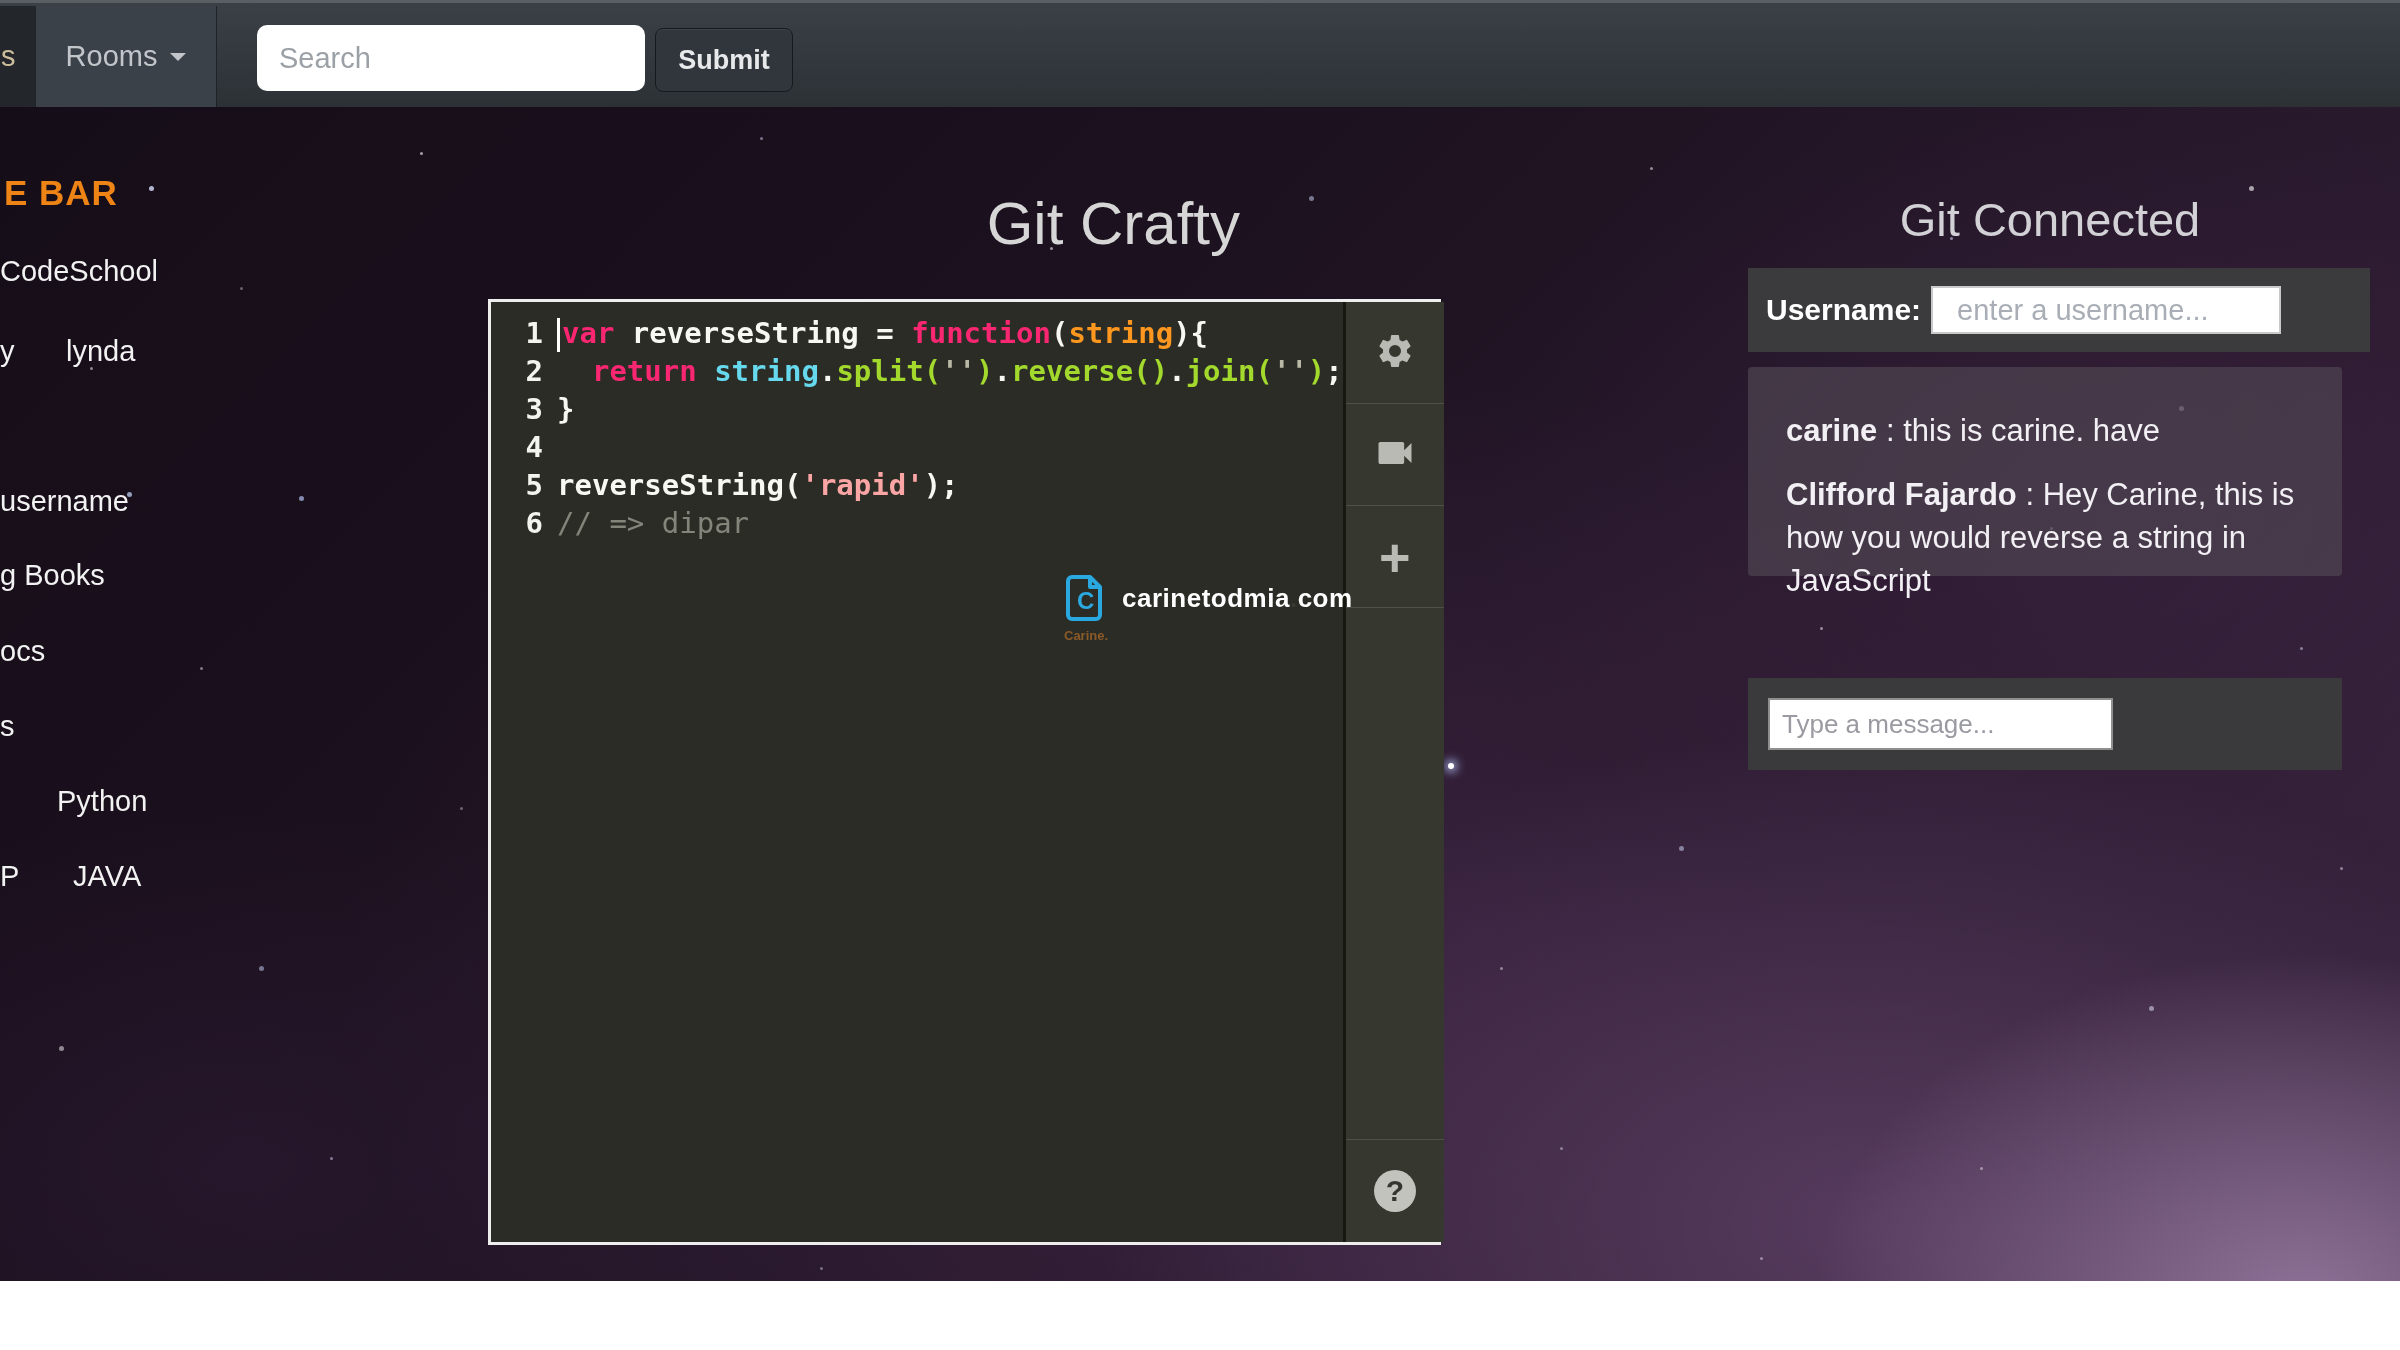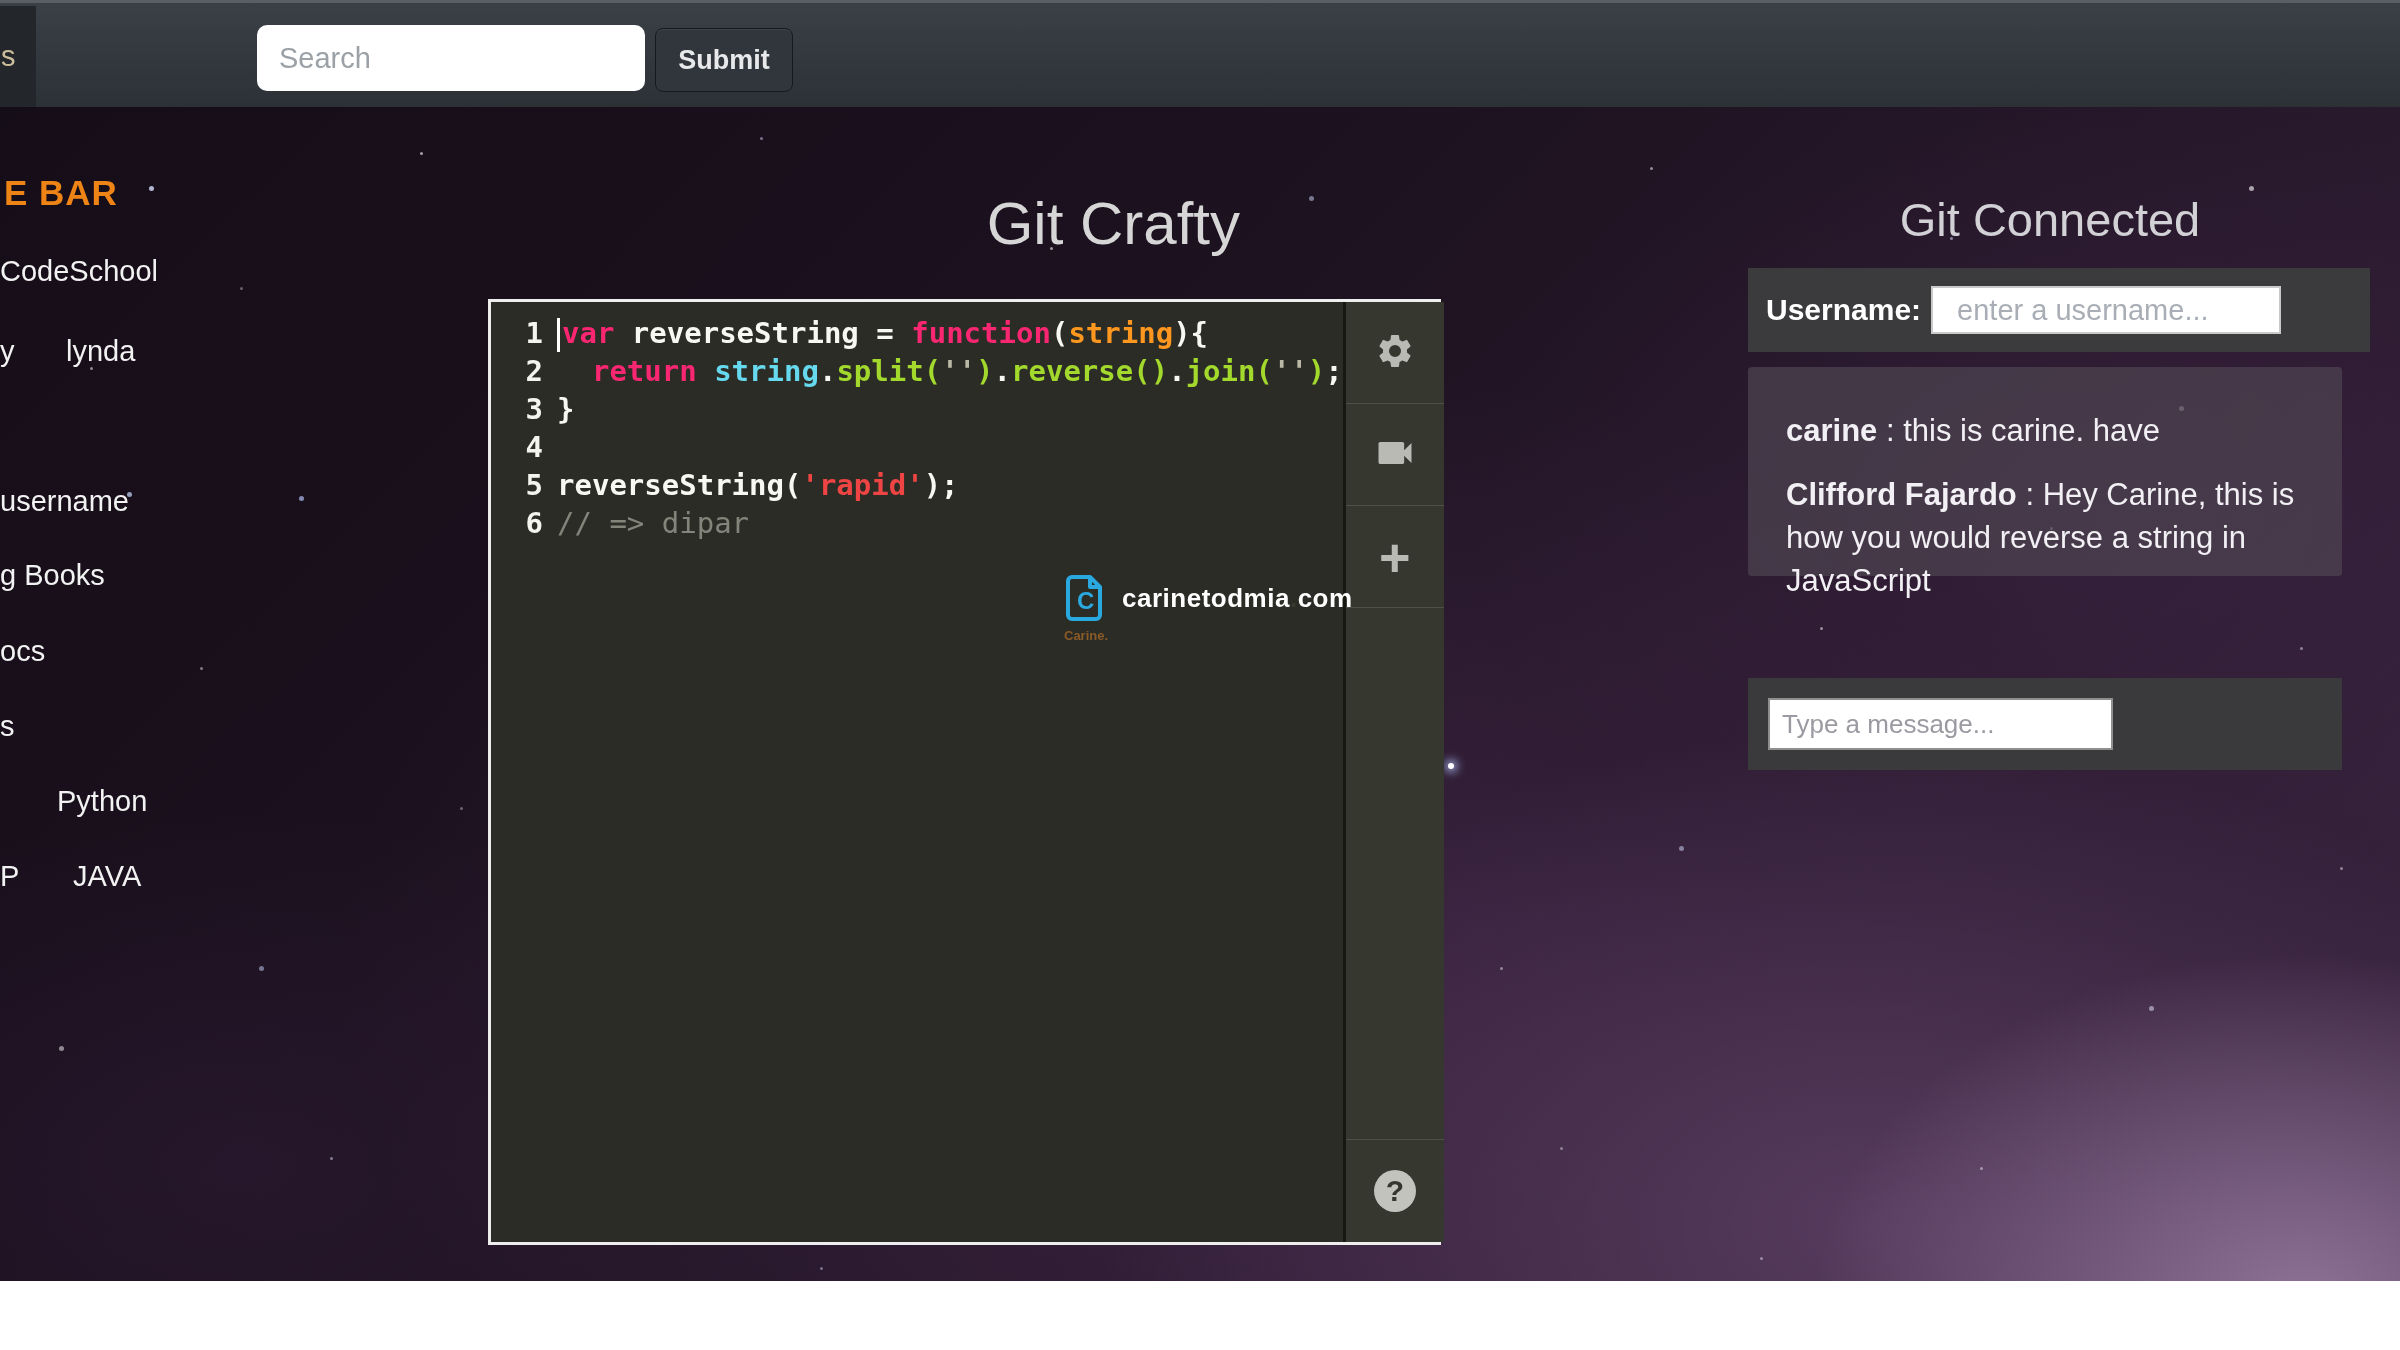--- a/index.html
+++ b/index.html
@@ -74,21 +74,21 @@
             font-size:47px;color:#d2d2d6;}
 
   
   .editor{position:absolute;left:488px;top:192px;width:953px;height:946px;background:#2b2c25;
           border:3px solid #eeeeee;box-sizing:border-box;display:flex;}
   .code-area{flex:1;padding:12px 0 0 26px;cursor:text;}
   .cl{display:flex;font-family:"DejaVu Sans Mono",monospace;font-size:29px;line-height:38px;
       font-weight:bold;color:#f8f8f2;white-space:pre;}
   .ln{width:26px;text-align:right;margin-right:14px;color:#f4f4ee;flex:none;}
   .tk-fg{color:#f8f8f2;} .tk-pink{color:#f92672;} .tk-orange{color:#fd971f;}
-  .tk-cyan{color:#66d9ef;} .tk-green{color:#a2d92c;} .tk-yellow{color:#ef4444;}
+  .tk-cyan{color:#66d9ef;} .tk-green{color:#a2d92c;} .tk-yellow{color:#fca5a5;}
   .tk-dim{color:#b9b9a6;} .tk-comment{color:#83857b;font-weight:normal;}
   .tk-cursor{display:inline-block;width:0;height:34px;vertical-align:middle;
              border-left:3px solid #ffffff;margin-right:2px;}
   .icon-strip{width:98px;background:#36372f;border-left:3px solid #181812;display:flex;
               flex-direction:column;flex:none;}
   .strip-cell{height:101px;display:flex;align-items:center;justify-content:center;
               border-bottom:1px solid rgba(255,255,255,.13);cursor:pointer;}
   .strip-spacer{flex:1;border-bottom:1px solid rgba(255,255,255,.13);}
   .strip-cell.help{height:102px;border-bottom:none;}
   .plus-glyph{font-size:54px;font-weight:bold;color:#b9bab4;line-height:1;}
@@ -122,20 +122,24 @@
                  font-family:"Liberation Sans",sans-serif;}
   .message-input::placeholder{color:#9a9aa2;}
 </style>
 </head>
 <body>
 
 <div class="page">
 
   <div class="navbar">
     <div class="nav-frag">s</div>
+    <div class="nav-rooms">
+      <span>Rooms</span>
+      <span class="caret"></span>
+    </div>
     <input class="search-input" type="text" placeholder="Search" style="">
     <button class="submit-btn">Submit</button>
   </div>
 
   <div class="bg">
     <div class="stars"></div>
     <div class="big-star"></div>
 
     <div class="sb sb-title">E BAR</div>
     <div class="sb sb-i0">CodeSchool</div>

